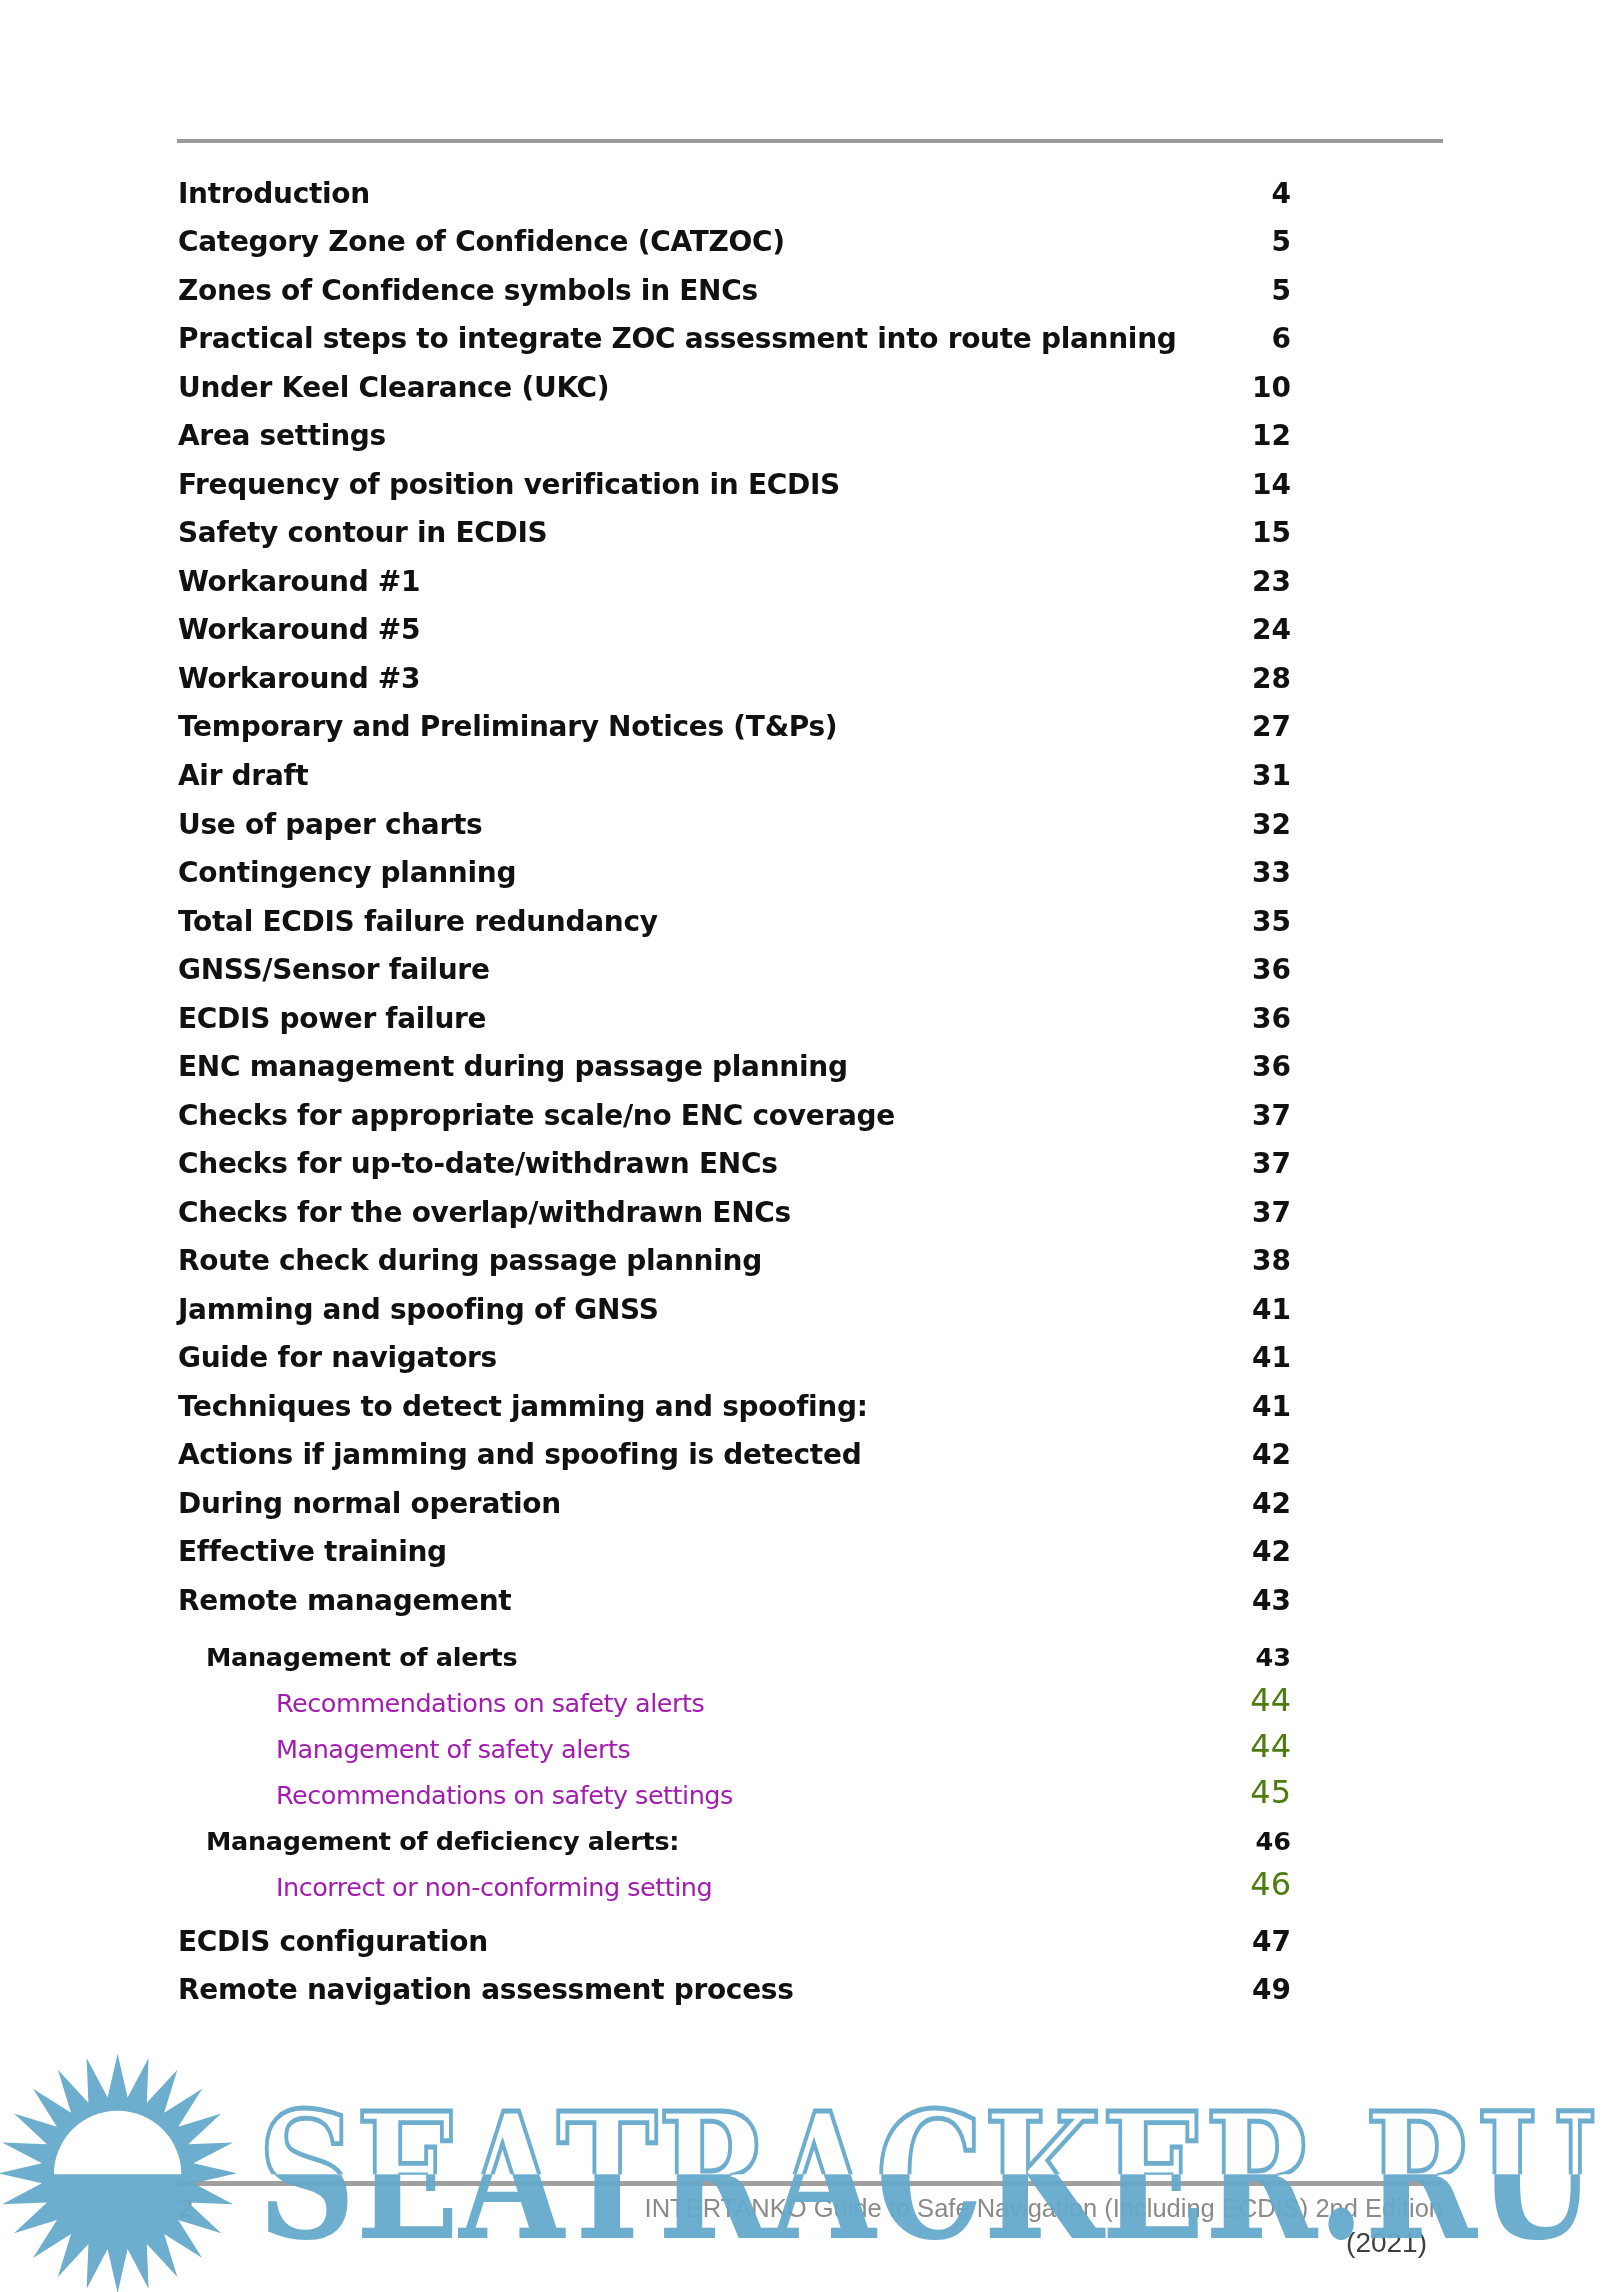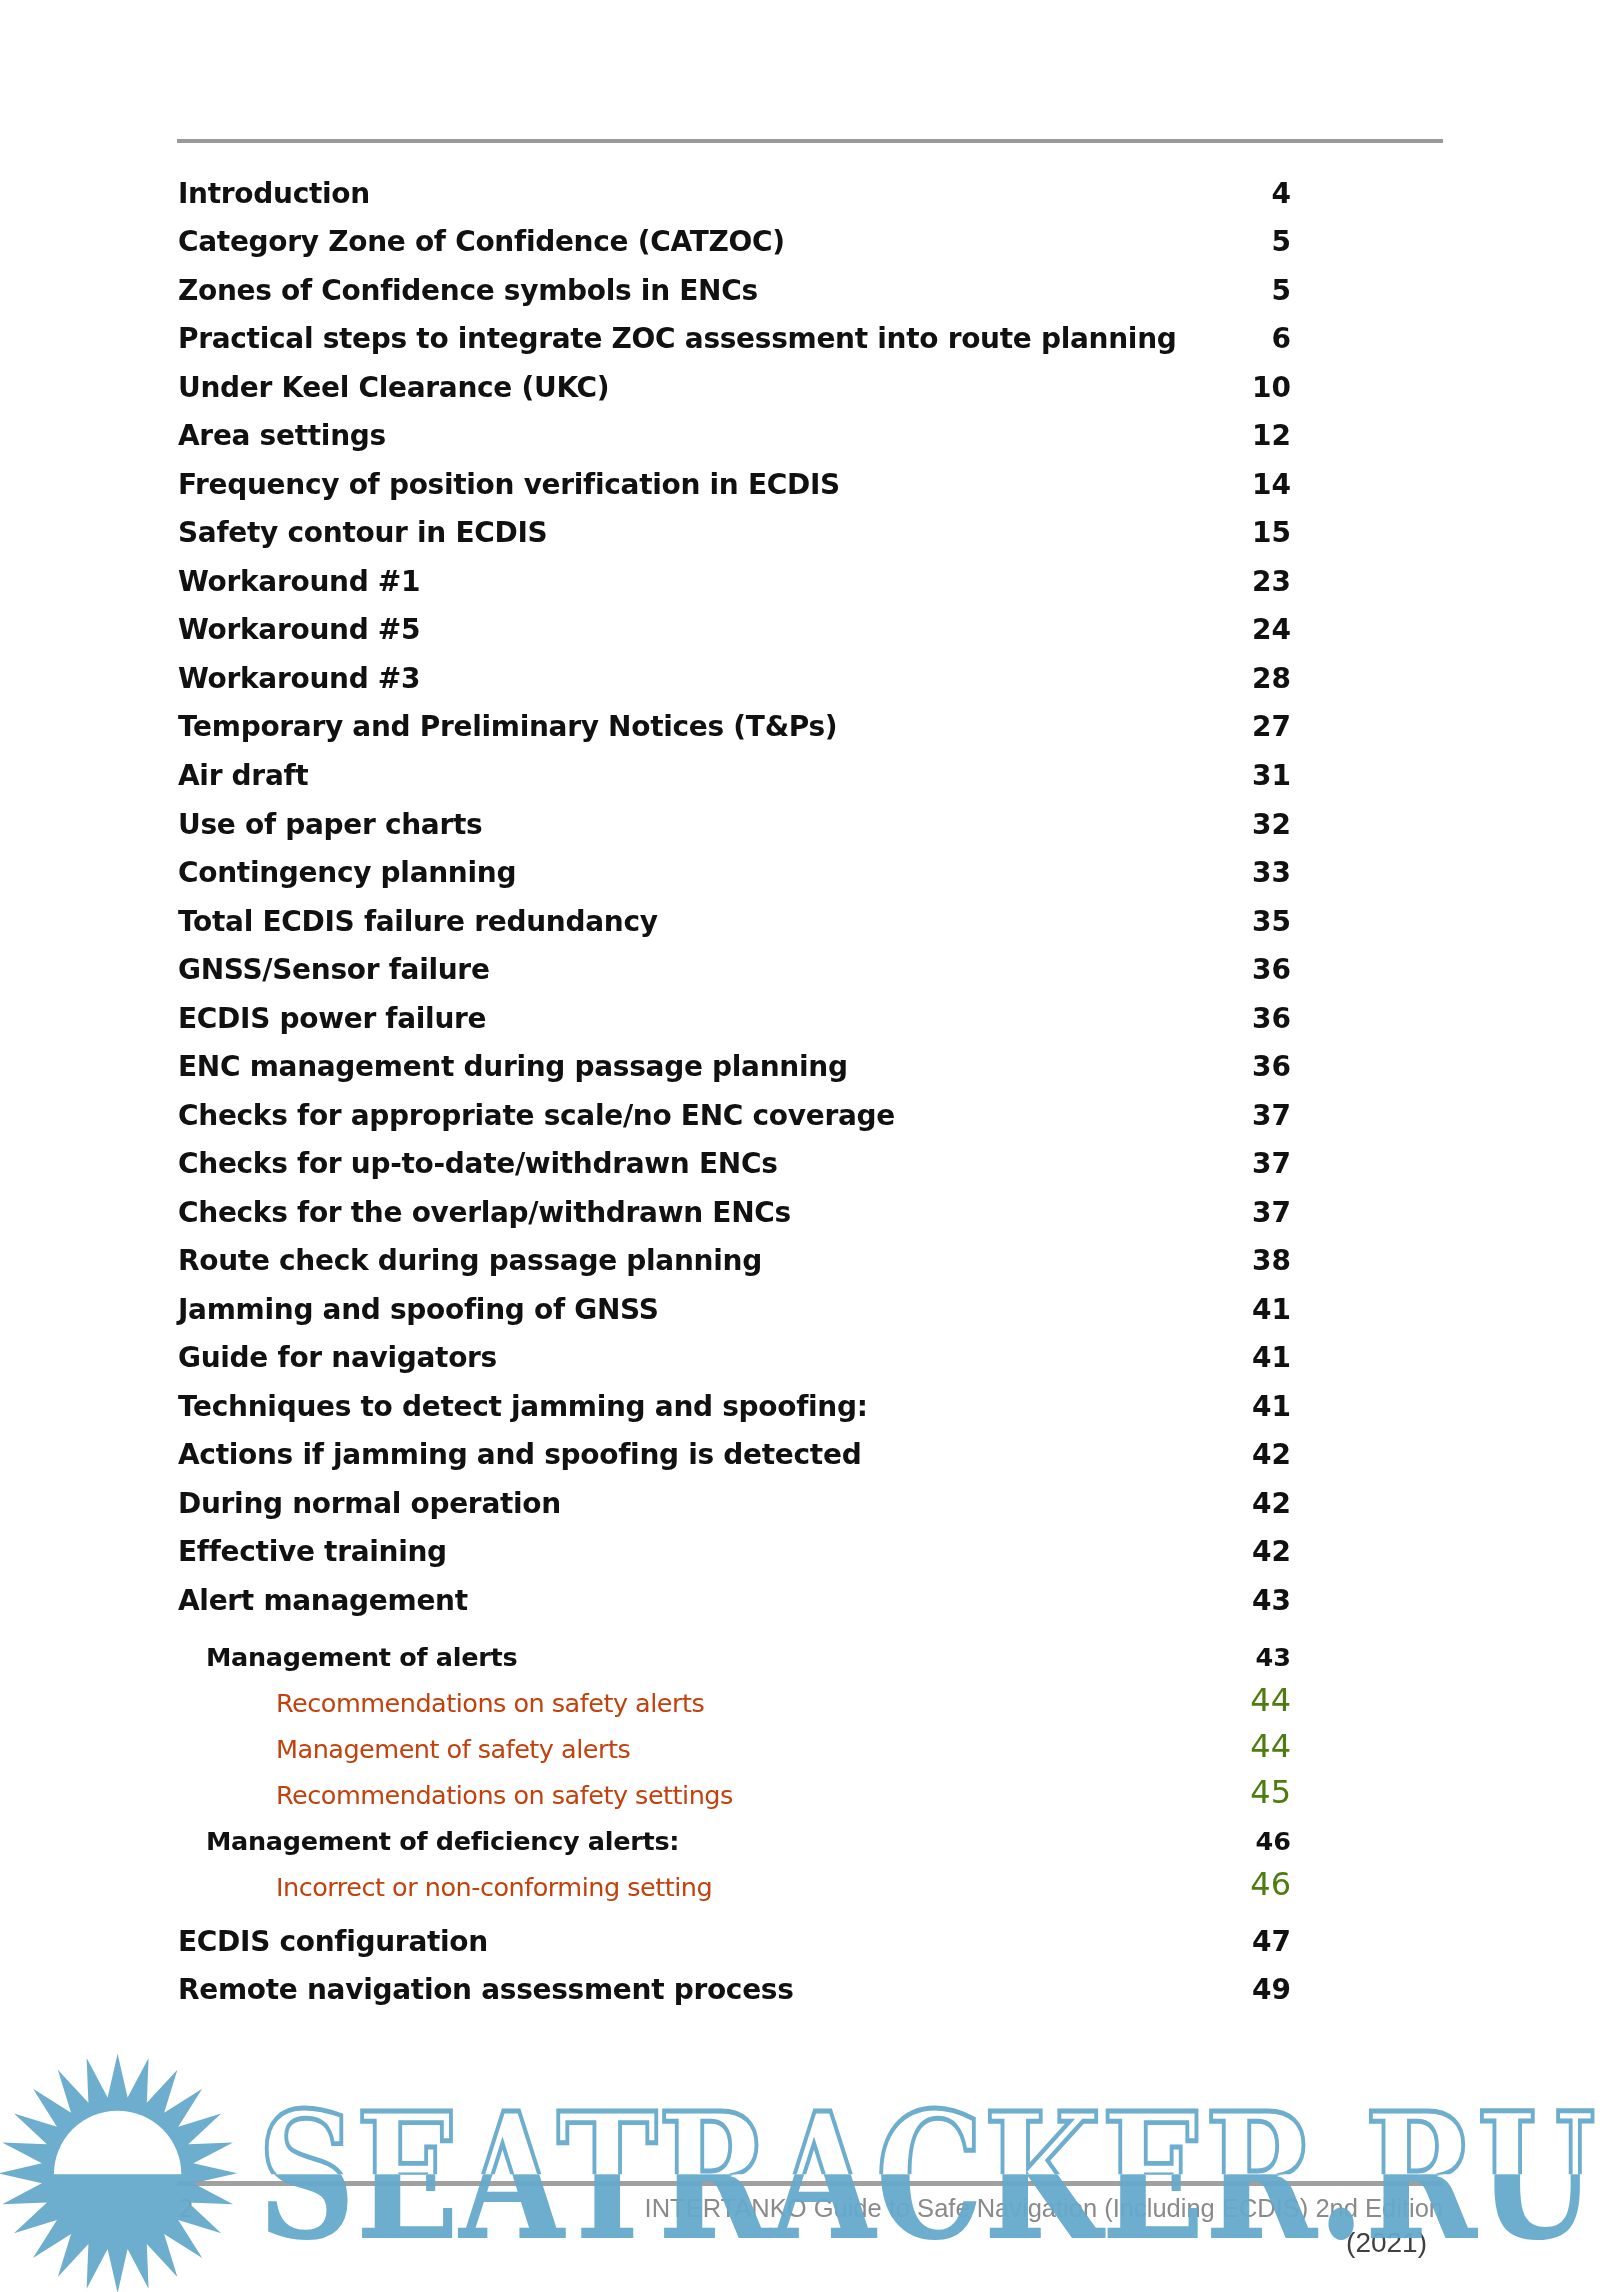--- a/index.html
+++ b/index.html
@@ -6,21 +6,21 @@
   body { width: 1621px; height: 2293px; position: relative; overflow: hidden;
          font-family: "DejaVu Sans", "Liberation Sans", sans-serif; color: #111; }
   .top-rule { position: absolute; left: 177px; top: 139px; width: 1266px; height: 3.9px; background: #9a9a9a; }
   .toc-row { position: absolute; left: 0; width: 1469px; height: 49px; }
   .toc-title, .toc-page { position: absolute; bottom: 0; white-space: nowrap; line-height: 1; }
   .toc-page { right: 178px; text-align: right; }
   .l1 .toc-title { left: 178px; font-size: 28px; font-weight: bold; letter-spacing: -0.3px; }
   .l1 .toc-page { font-size: 28px; font-weight: bold; }
   .l2 .toc-title { left: 206px; font-size: 25.5px; font-weight: bold; letter-spacing: -0.3px; }
   .l2 .toc-page { font-size: 25.5px; font-weight: bold; }
-  .l3 .toc-title { left: 276px; font-size: 25.5px; font-weight: normal; color: #c2410c; letter-spacing: -0.5px; }
+  .l3 .toc-title { left: 276px; font-size: 25.5px; font-weight: normal; color: #a21caf; letter-spacing: -0.5px; }
   .l3 .toc-page { font-size: 32px; font-weight: normal; color: #4d7c0f; }
   .footer-rule { position: absolute; left: 177px; top: 2181px; width: 1266px; height: 4.9px; background: #a0a0a0; }
   .footer-page { position: absolute; left: 178px; top: 2196px; font-size: 25.5px; color: #8a8a8a; line-height: 1; }
   .footer-title { position: absolute; right: 178px; top: 2196px; font-size: 25.5px; color: #8a8a8a; line-height: 1; white-space: nowrap; font-family: "Liberation Sans", sans-serif; }
   .footer-year { position: absolute; right: 194px; top: 2229px; font-size: 28px; color: #404040; line-height: 1; font-family: "Liberation Sans", sans-serif; }
   .watermark { position: absolute; left: 0; top: 2039px; width: 1621px; height: 254px; pointer-events: none; }
 </style>
 </head>
 <body>
 
@@ -137,21 +137,21 @@
     </div>
     <div class="toc-row l1" style="top: 1469px;">
       <span class="toc-title">During normal operation</span>
       <span class="toc-page">42</span>
     </div>
     <div class="toc-row l1" style="top: 1517px;">
       <span class="toc-title">Effective training</span>
       <span class="toc-page">42</span>
     </div>
     <div class="toc-row l1" style="top: 1566px;">
-      <span class="toc-title">Alert management</span>
+      <span class="toc-title">Remote management</span>
       <span class="toc-page">43</span>
     </div>
     <div class="toc-row l2" style="top: 1621px;">
       <span class="toc-title">Management of alerts</span>
       <span class="toc-page">43</span>
     </div>
     <div class="toc-row l3" style="top: 1667px;">
       <span class="toc-title">Recommendations on safety alerts</span>
       <span class="toc-page">44</span>
     </div>

